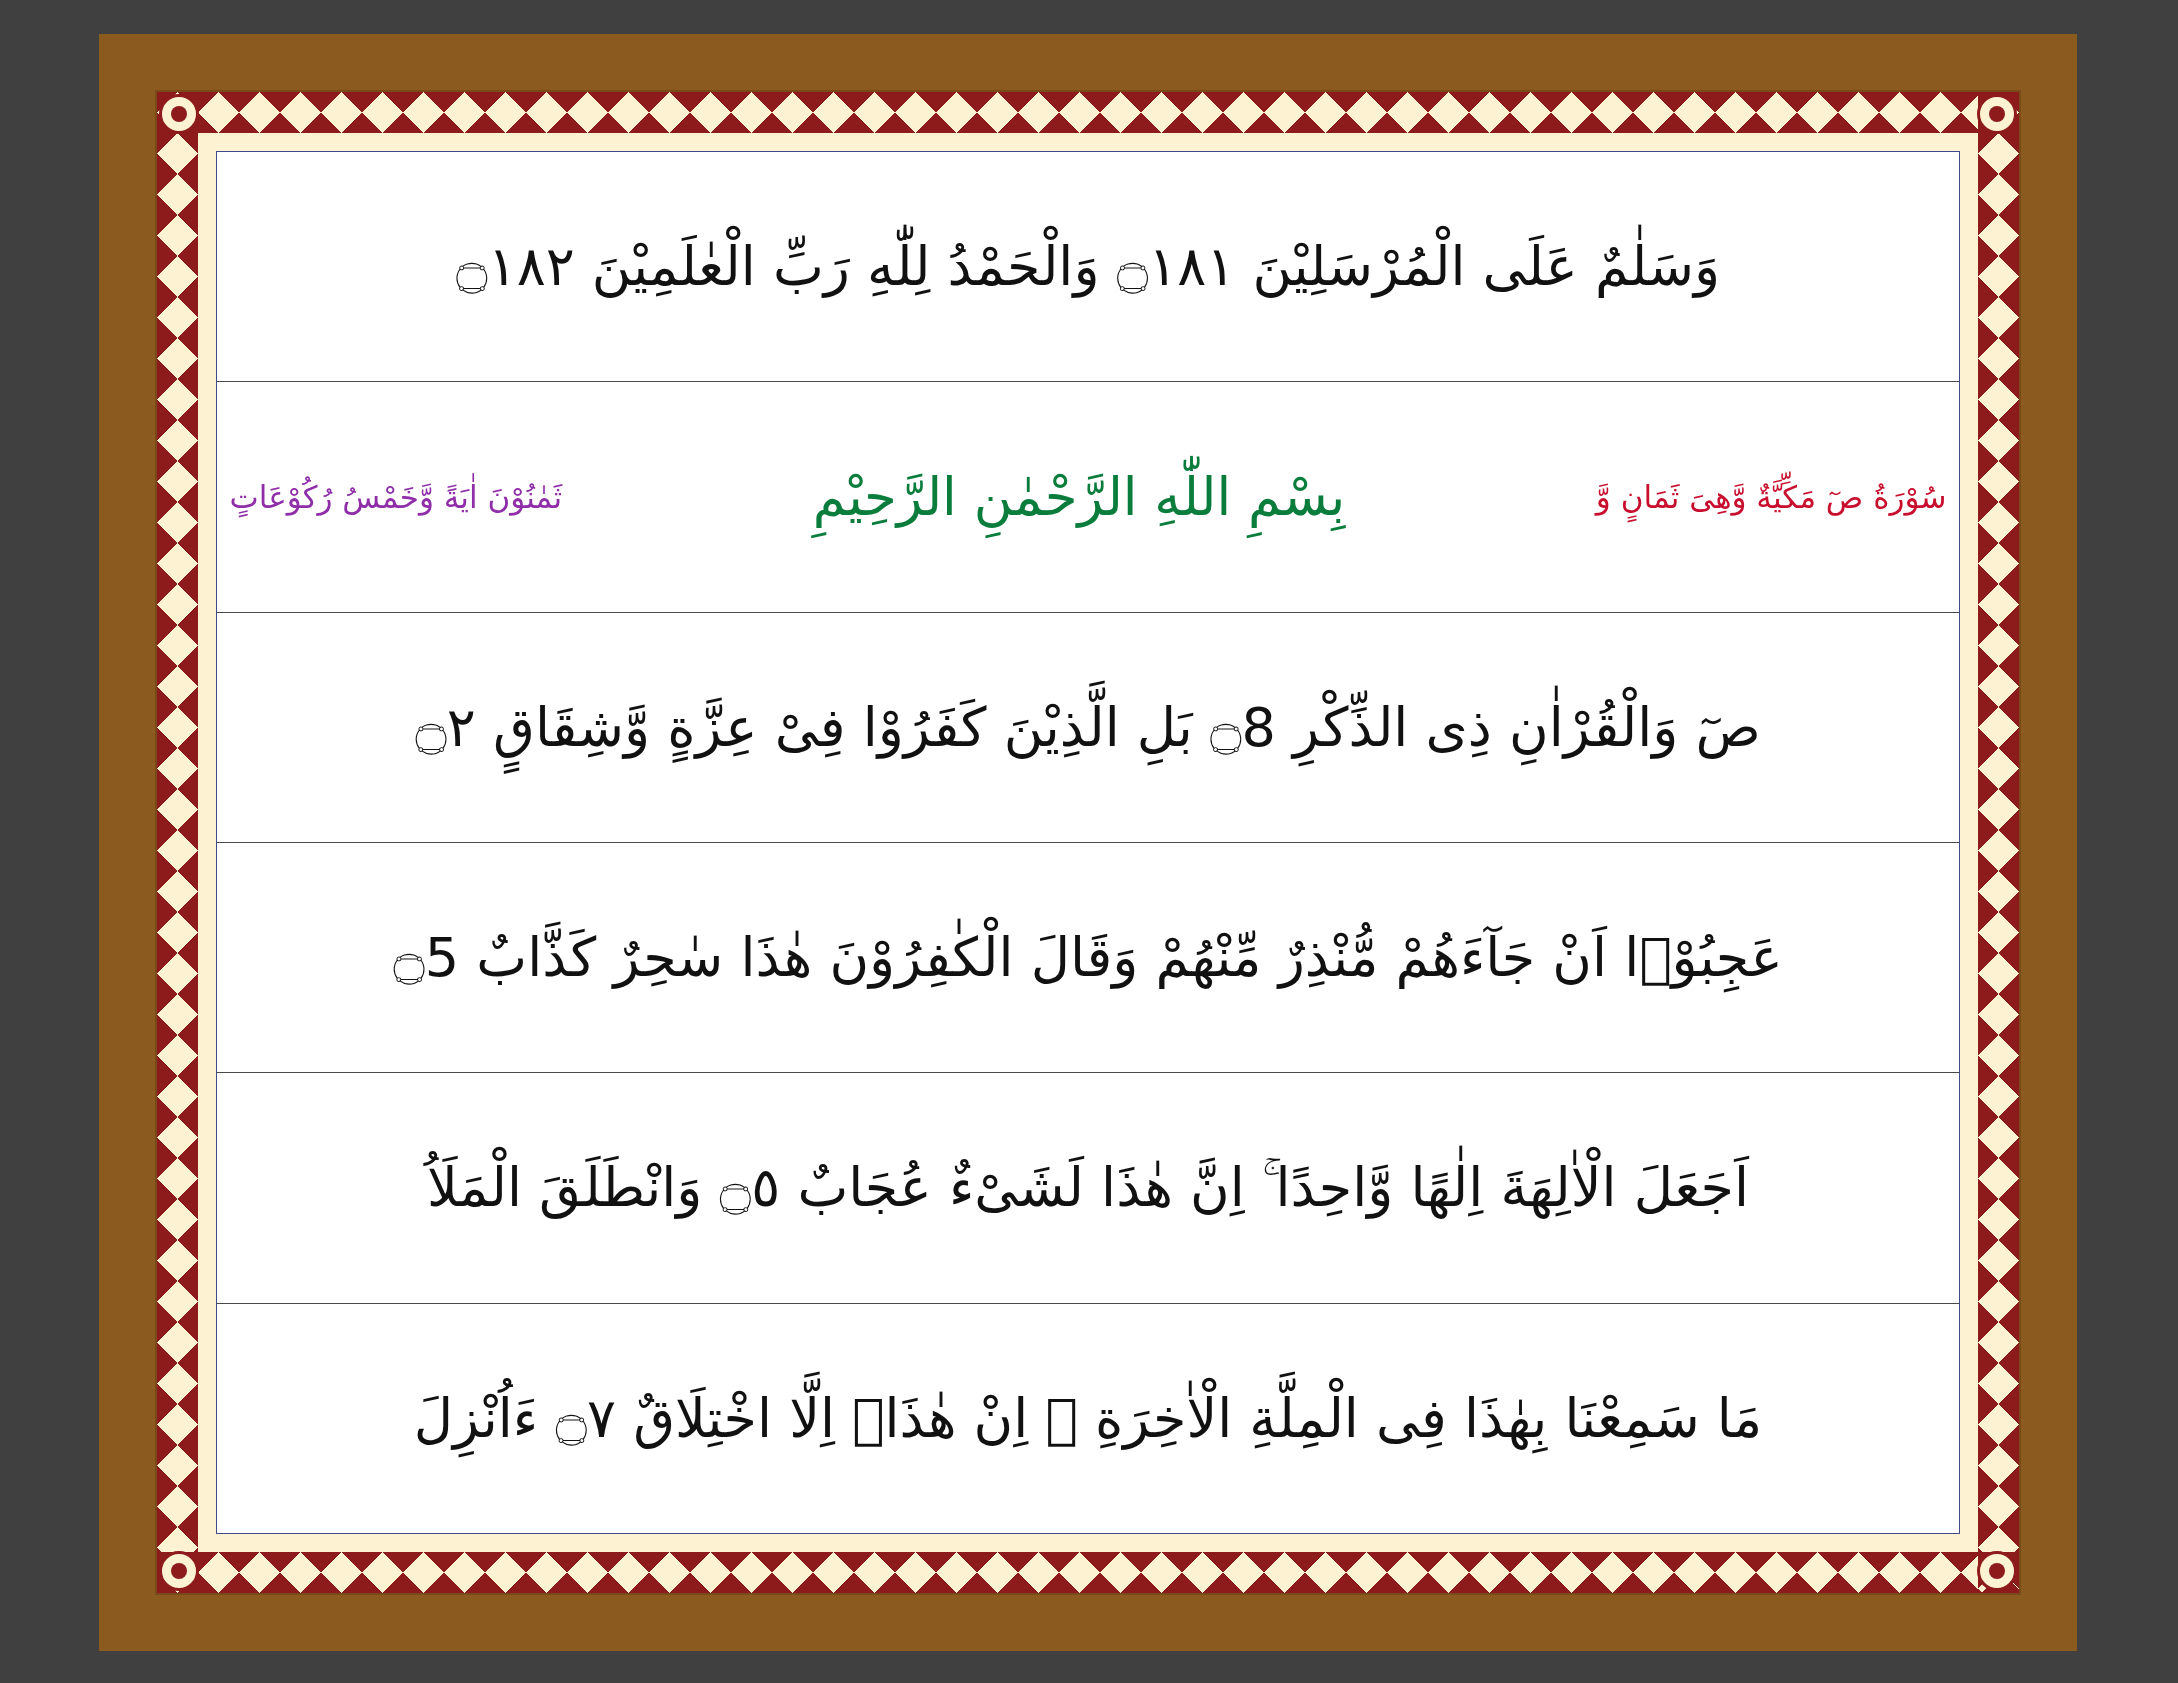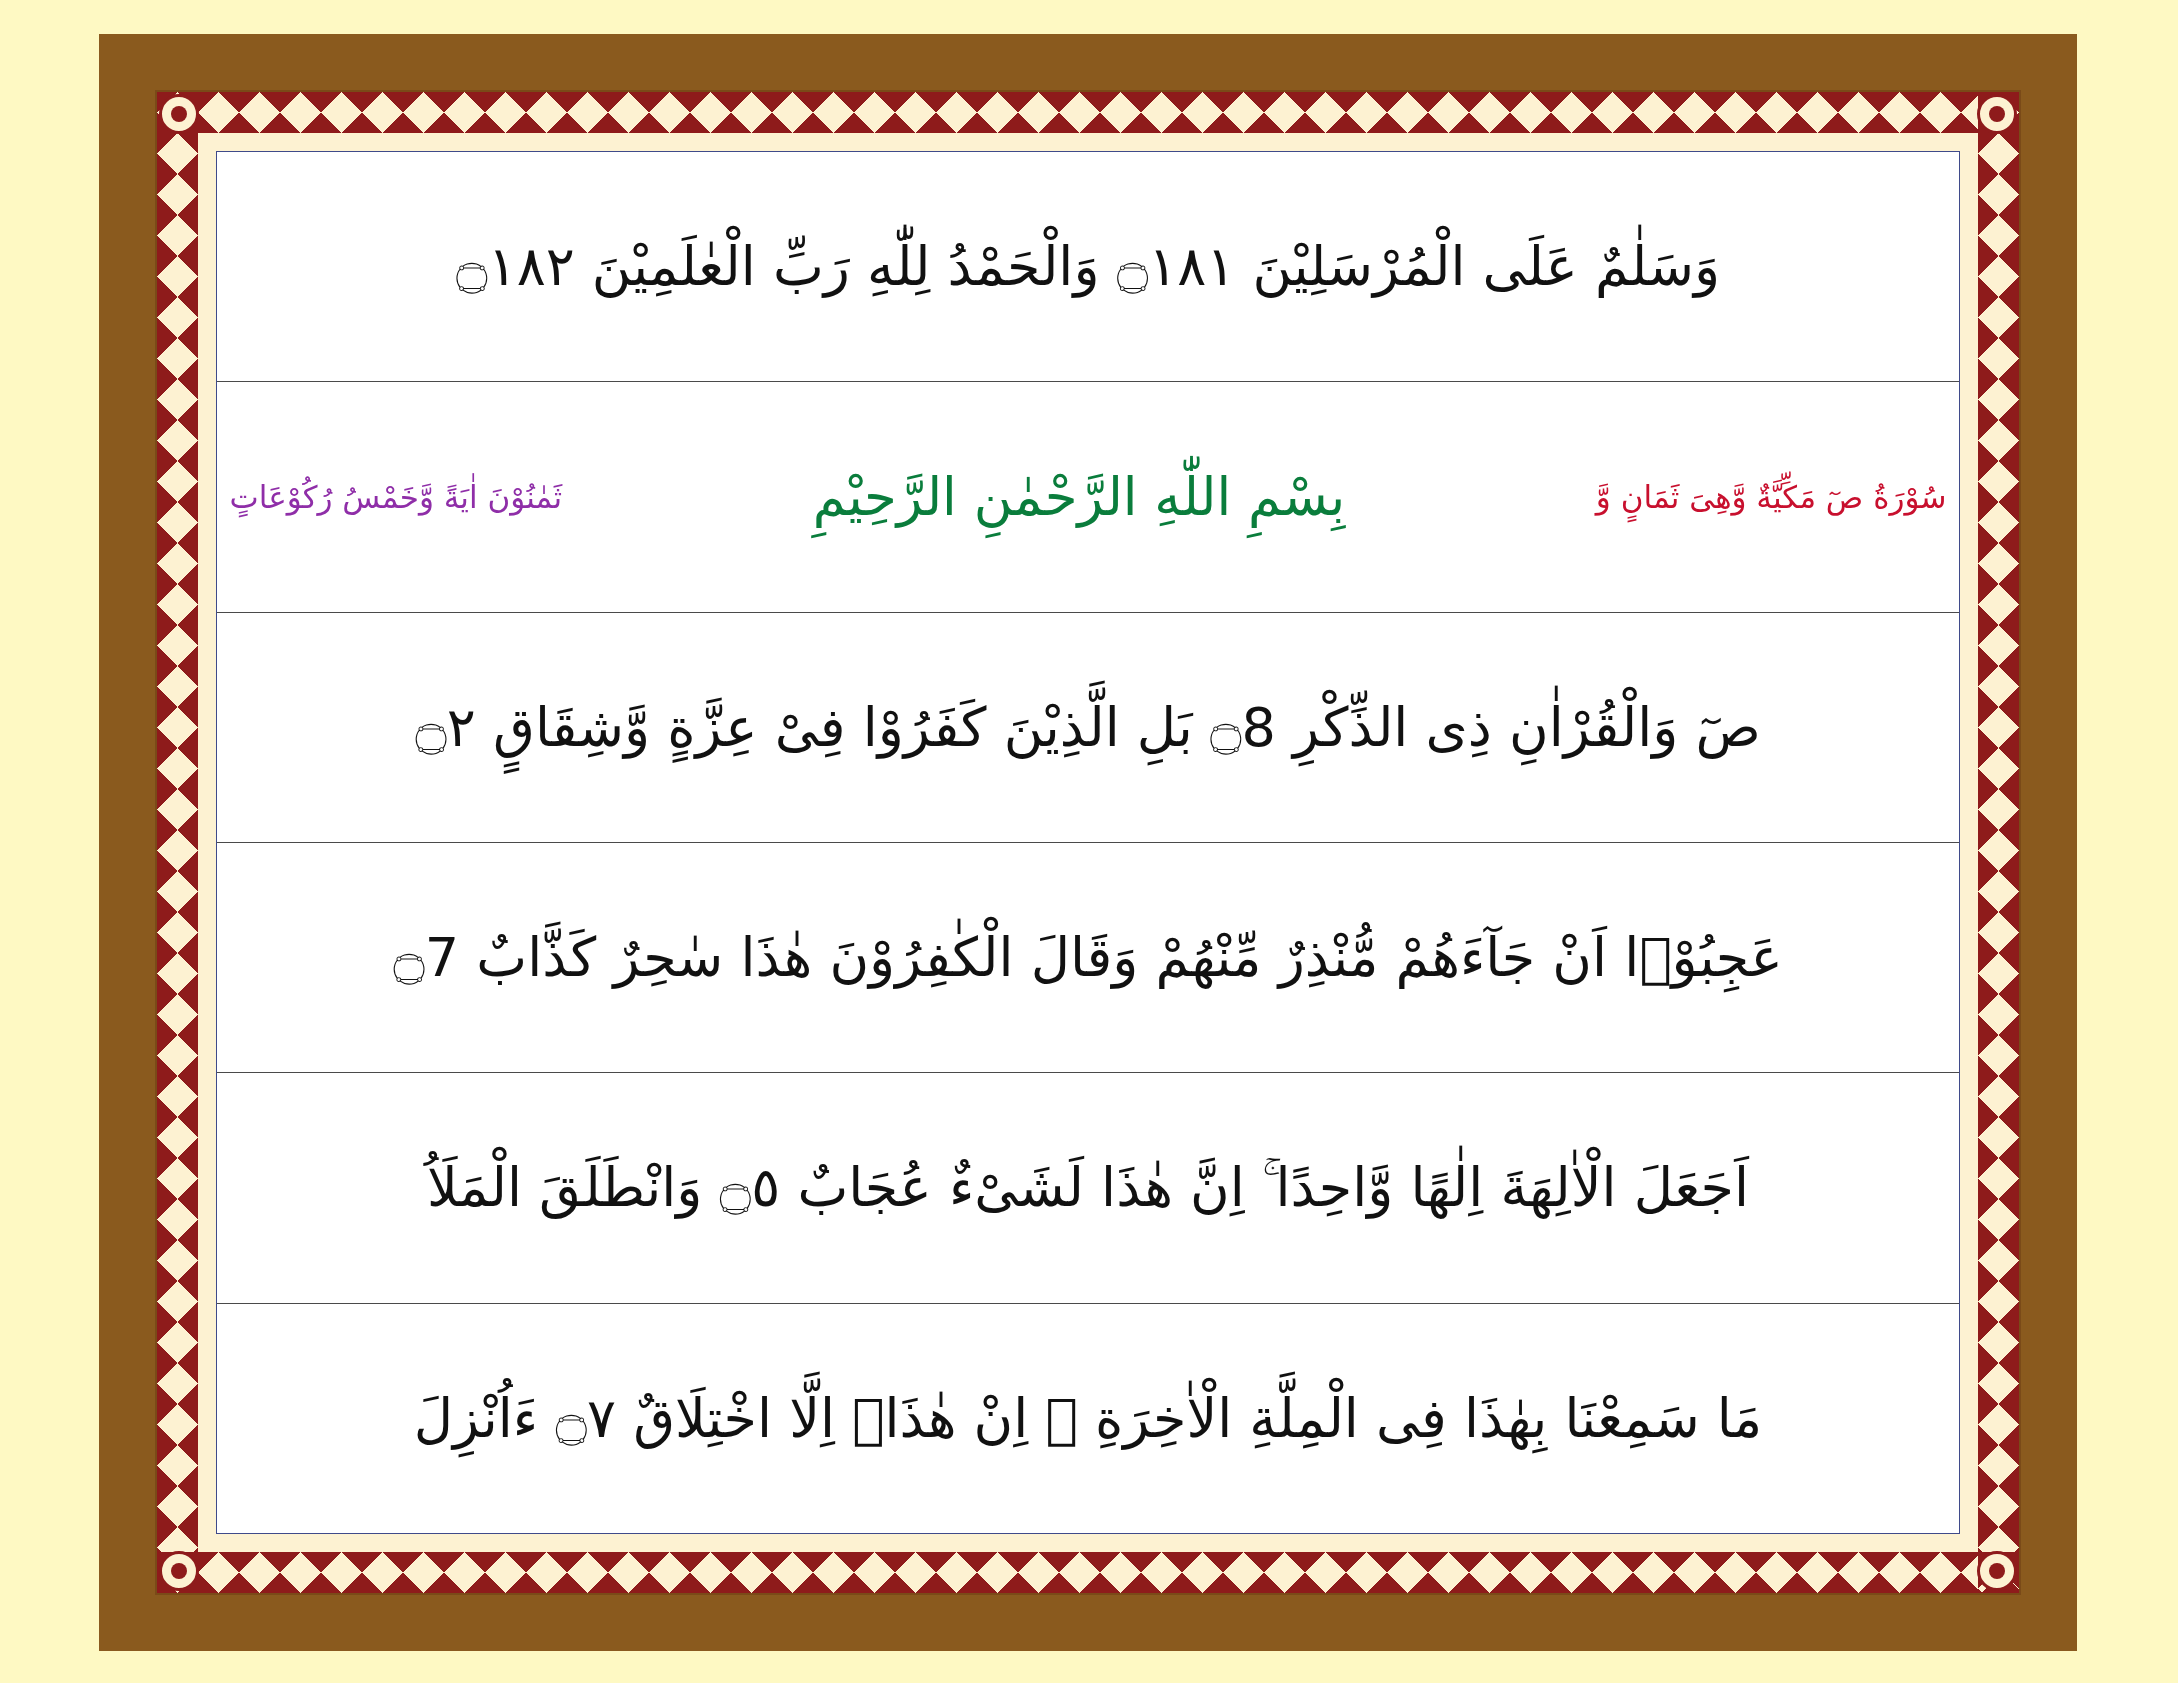--- a/index.html
+++ b/index.html
@@ -11,21 +11,21 @@
     width: 2178px;
     height: 1683px;
     font-family: "DejaVu Sans", sans-serif;
   }
 
   
   .page {
     position: relative;
     width: 2178px;
     height: 1683px;
-    background: #fef9c3;
+    background: #404040;
     box-sizing: border-box;
   }
 
   
   .outer-frame {
     position: absolute;
     left: 99px;
     top: 34px;
     width: 1978px;
     height: 1617px;
@@ -198,21 +198,21 @@
             <span class="surah-side left">ثَمٰنُوْنَ اٰيَةً وَّخَمْسُ رُكُوْعَاتٍ</span>
           </div>
         </div>
 
         <div class="q-line">
           <div class="q-text">صٓ وَالْقُرْاٰنِ ذِى الذِّكْرِ ۝8 بَلِ الَّذِيْنَ كَفَرُوْا فِىْ عِزَّةٍ وَّشِقَاقٍ ۝٢</div>
         </div>
 
 
         <div class="q-line">
-          <div class="q-text">عَجِبُوْۤا اَنْ جَآءَهُمْ مُّنْذِرٌ مِّنْهُمْ وَقَالَ الْكٰفِرُوْنَ هٰذَا سٰحِرٌ كَذَّابٌ ۝7</div>
+          <div class="q-text">عَجِبُوْۤا اَنْ جَآءَهُمْ مُّنْذِرٌ مِّنْهُمْ وَقَالَ الْكٰفِرُوْنَ هٰذَا سٰحِرٌ كَذَّابٌ ۝5</div>
         </div>
 
         <div class="q-line">
           <div class="q-text">اَجَعَلَ الْاٰلِهَةَ اِلٰهًا وَّاحِدًا ۚ اِنَّ هٰذَا لَشَىْءٌ عُجَابٌ ۝٥ وَانْطَلَقَ الْمَلَاُ</div>
         </div>
 
 
         <div class="q-line">
           <div class="q-text">مَا سَمِعْنَا بِهٰذَا فِى الْمِلَّةِ الْاٰخِرَةِ ۖ اِنْ هٰذَاۤ اِلَّا اخْتِلَاقٌ ۝٧ ءَاُنْزِلَ</div>
         </div>

